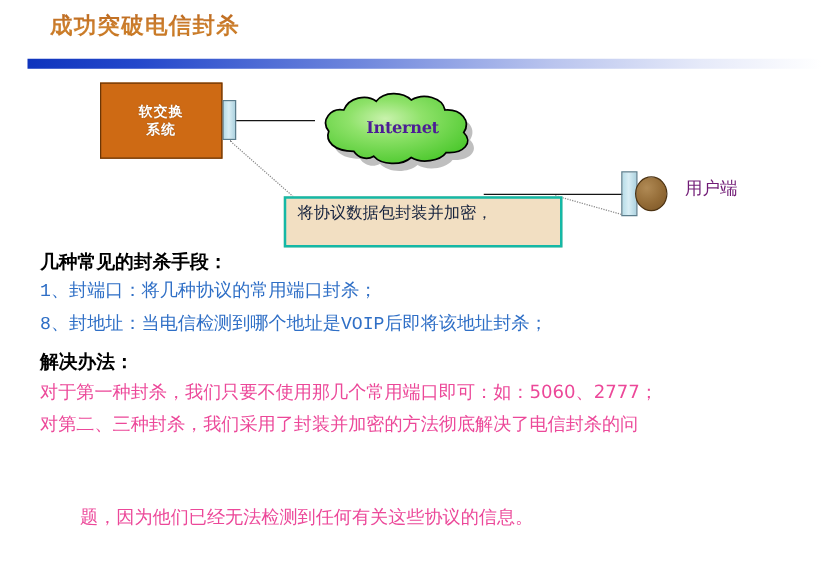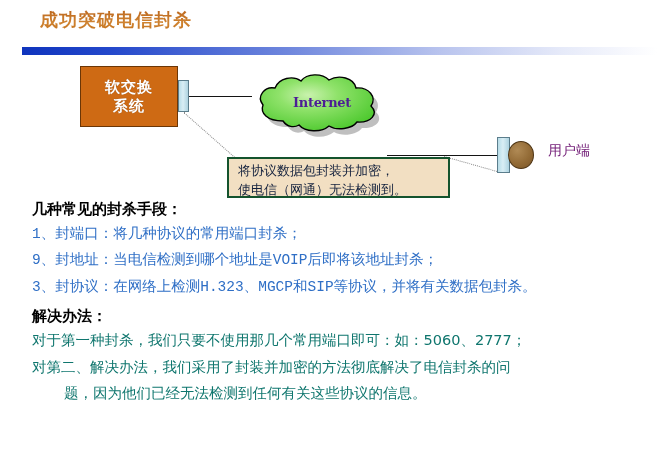--- a/index.html
+++ b/index.html
@@ -65,21 +65,21 @@
     width: 98px;
     height: 61px;
     background: #ce6a14;
     border: 1px solid #6b3606;
     box-sizing: border-box;
     display: flex;
     flex-direction: column;
     align-items: center;
     justify-content: center;
     color: #ffffff;
-    font-size: 15px;
+    font-size: 11px;
     font-weight: bold;
     line-height: 1.25;
     font-family: "DejaVu Sans", "Liberation Sans", sans-serif;
     letter-spacing: 1px;
     text-shadow: 0 0 1px rgba(0,0,0,.35);
   }
   .softswitch-box span { display: block; }
 
   
   .plate {
@@ -153,21 +153,21 @@
   }
 
   
   .callout {
     position: absolute;
     left: 227px;
     top: 101px;
     width: 223px;
     height: 41px;
     background: #f2dfc2;
-    border: 2px solid #14532d;
+    border: 2px solid #14b8a6;
     box-sizing: border-box;
     padding: 3px 9px 0 9px;
     font-size: 13px;
     line-height: 1.45;
     color: #14213d;
     font-family: "DejaVu Sans", "Liberation Sans", sans-serif;
     white-space: nowrap;
   }
   .callout div { display: block; }
 
@@ -190,26 +190,26 @@
     margin: 0 0 0 32px;
     font-size: 14.5px;
     color: #2f6fc6;
     font-family: Liberation Mono, monospace;
     line-height: 1.85;
     white-space: nowrap;
   }
   .para-line {
     margin: 0 0 0 32px;
     font-size: 14.5px;
-    color: #0f766e;
+    color: #ec4899;
     font-family: "DejaVu Sans", "Liberation Sans", sans-serif;
     line-height: 1.8;
     white-space: nowrap;
   }
-  .para-indent { margin-left: 64px; }
+  .para-indent { margin-left: 64px; margin-top: 48px; }
   .spacer-sm { height: 4px; }
 </style>
 </head>
 <body>
 
 <div id="slide">
 
   <div class="slide-title">成功突破电信封杀</div>
   <div class="title-divider"></div>
 
@@ -248,29 +248,27 @@
     <div class="link-line link-right"></div>
     <div class="plate plate-right"></div>
     <div class="client-head"></div>
     <div class="client-label">用户端</div>
 
     <div class="leader" id="leader-left" style="left: 184px; top: 56px; width: 68.0147px; transform: rotate(41.4237deg);"></div>
     <div class="leader" id="leader-right" style="left: 497px; top: 116px; width: 55.0818px; transform: rotate(-164.197deg);"></div>
 
     <div class="callout">
       <div>将协议数据包封装并加密，</div>
-      <div>使电信（网通）无法检测到。</div>
     </div>
   </div>
 
   <div class="body-area">
     <p class="heading-line">几种常见的封杀手段：</p>
     <p class="bullet-line">1、封端口：将几种协议的常用端口封杀；</p>
-    <p class="bullet-line">9、封地址：当电信检测到哪个地址是VOIP后即将该地址封杀；</p>
-    <p class="bullet-line">3、封协议：在网络上检测H.323、MGCP和SIP等协议，并将有关数据包封杀。</p>
+    <p class="bullet-line">8、封地址：当电信检测到哪个地址是VOIP后即将该地址封杀；</p>
     <div class="spacer-sm"></div>
     <p class="heading-line">解决办法：</p>
     <p class="para-line">对于第一种封杀，我们只要不使用那几个常用端口即可：如：5060、2777；</p>
-    <p class="para-line">对第二、解决办法，我们采用了封装并加密的方法彻底解决了电信封杀的问</p>
+    <p class="para-line">对第二、三种封杀，我们采用了封装并加密的方法彻底解决了电信封杀的问</p>
     <p class="para-line para-indent">题，因为他们已经无法检测到任何有关这些协议的信息。</p>
   </div>
 
 </div>
 
 </body></html>

